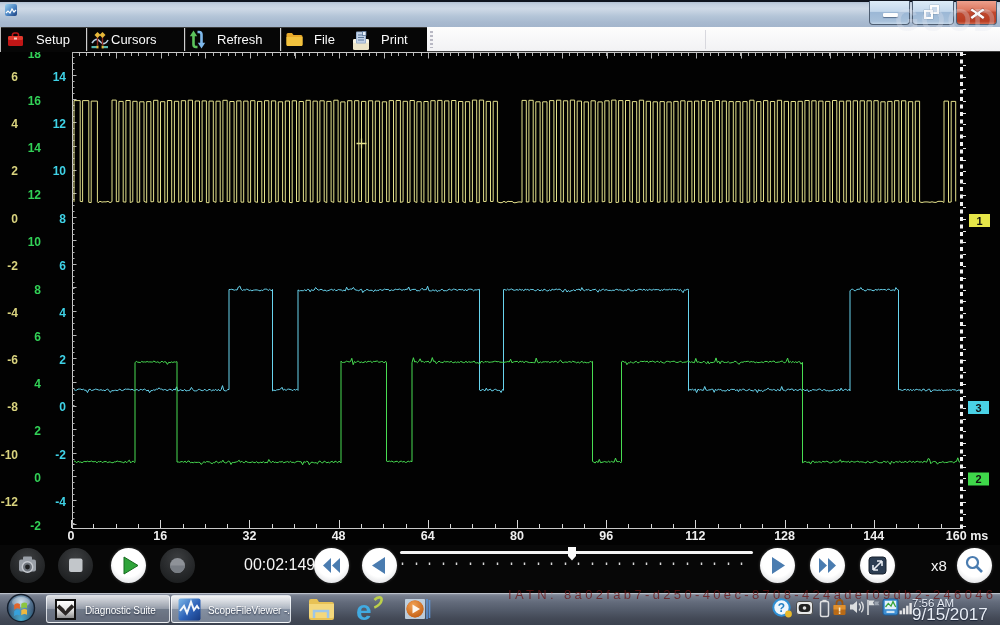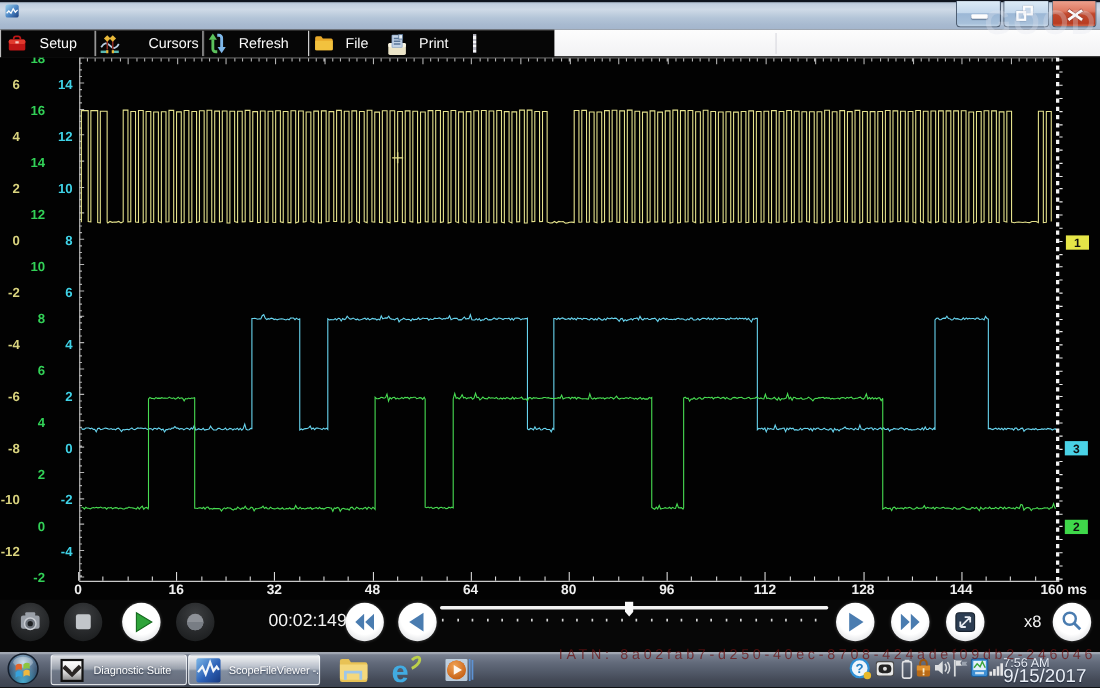--- a/index.html
+++ b/index.html
@@ -13,21 +13,21 @@
 .wbtn{position:absolute;top:1px;height:24px;border:1px solid #4e5e72;border-top:none;border-radius:0 0 4px 4px;}
 #btn-min{left:869px;width:41px;background:linear-gradient(180deg,#dcebf7 0%,#c4d8ec 45%,#9cb8d6 50%,#a7c0da 88%,#c2d6e8 100%)}
 #btn-max{left:912px;width:42px;background:linear-gradient(180deg,#dcebf7 0%,#c4d8ec 45%,#9cb8d6 50%,#a7c0da 88%,#c2d6e8 100%)}
 #btn-cls{left:956px;width:41px;background:linear-gradient(180deg,#eda08d 0%,#dd7860 40%,#c64built 50%,#b93c22 88%,#d06a50 100%);
  background:linear-gradient(180deg,#eda08d 0%,#dd7860 40%,#c0482e 50%,#b93c22 88%,#d06a50 100%)}
 #btn-min::after{content:"";position:absolute;left:13px;top:12px;width:15px;height:4px;background:#fdfdfd;border-radius:1px;box-shadow:0 1px 1px rgba(40,60,90,.6)}
 .wm{position:absolute;border:2px solid #fdfdfd;background:rgba(190,205,225,.35);box-shadow:0 0 1px rgba(40,60,90,.7)}
 #btn-cls svg{position:absolute;left:12px;top:5px}
 
 #menurow{position:absolute;top:27px;left:0;width:1000px;height:25px;background:linear-gradient(180deg,#fdfdfd,#f2f2f4);border-bottom:1px solid #3e3e3e}
-#menubar{position:absolute;top:0;left:0;width:504px;height:25px;background:#060606;color:#fff;border-left:1px solid #bbb;box-shadow:inset 0 1px 0 #3a3a3a}
+#menubar{position:absolute;top:0;left:0;width:427px;height:25px;background:#060606;color:#fff;border-left:1px solid #bbb;box-shadow:inset 0 1px 0 #3a3a3a}
 .mitem{position:absolute;top:0;height:25px;font-size:13px;color:#fafafa}
 .msep{position:absolute;top:1px;height:23px;width:1px;background:#cfcfcf;box-shadow:1px 0 0 #2a2a2a}
 #handle{position:absolute;left:430px;top:4px;width:3px;height:17px;background-image:repeating-linear-gradient(180deg,#b9b9c4 0 2px,#f4f4f6 2px 4px)}
 #tbsep{position:absolute;left:705px;top:3px;width:1px;height:19px;background:#d8d8de}
 
 #scope{position:absolute;top:52px;left:0;width:1000px;height:493px;background:#020202;overflow:hidden}
 
 #ctrl{position:absolute;top:545px;left:0;width:1000px;height:48px;background:#070707}
 .cbtn{position:absolute;border-radius:50%;width:35px;height:35px;top:3px}
 .cbtn.dark{background:radial-gradient(circle at 50% 32%,#3d3f41 0%,#2a2c2e 45%,#161819 100%)}
@@ -164,21 +164,21 @@
   <svg class="abs" style="left:90px;top:4px" width="18" height="18" viewBox="0 0 18 18">
     <path d="M1 12c2.5-4 5-5 8-1.5s6 2.5 8-1.5" stroke="#b9cfe4" stroke-width="1.6" fill="none"></path>
     <path d="M6.5 2v12M11.5 2v12" stroke="#8a2a22" stroke-width="1.4"></path>
     <path d="M6.5 1l3 3-3 3-3-3z" fill="#e8b93a"></path>
     <path d="M11.5 1l3 3-3 3-3-3z" fill="#e8b93a"></path>
     <rect x="0.5" y="15" width="5.5" height="2.2" fill="#58b8b0"></rect>
     <rect x="11.5" y="15" width="5.5" height="2.2" fill="#58b8b0"></rect>
     <rect x="5.5" y="14.6" width="2" height="2.8" fill="#e8b93a"></rect>
     <rect x="10.6" y="14.6" width="2" height="2.8" fill="#e8b93a"></rect>
   </svg>
-  <div class="mitem" style="left:134px;top:5px">Cursors</div>
+  <div class="mitem" style="left:110px;top:5px">Cursors</div>
   <div class="msep" style="left:183px"></div>
   <svg class="abs" style="left:188px;top:3px" width="17" height="19" viewBox="0 0 17 19">
     <path d="M4.5 6v8.5a2.5 2.5 0 0 0 2.5 2.5h1.5" stroke="#5cc25c" stroke-width="2.6" fill="none"></path>
     <path d="M12.5 13V4.5A2.5 2.5 0 0 0 10 2H8.5" stroke="#7fb8ea" stroke-width="2.6" fill="none"></path>
     <path d="M4.5 0.5L0.8 6.2h7.4z" fill="#5cc25c"></path>
     <path d="M12.5 18.5l3.7-5.7H8.8z" fill="#7fb8ea"></path>
   </svg>
   <div class="mitem" style="left:216px;top:5px">Refresh</div>
   <div class="msep" style="left:279px"></div>
   <svg class="abs" style="left:285px;top:5px" width="17" height="14" viewBox="0 0 17 14">

